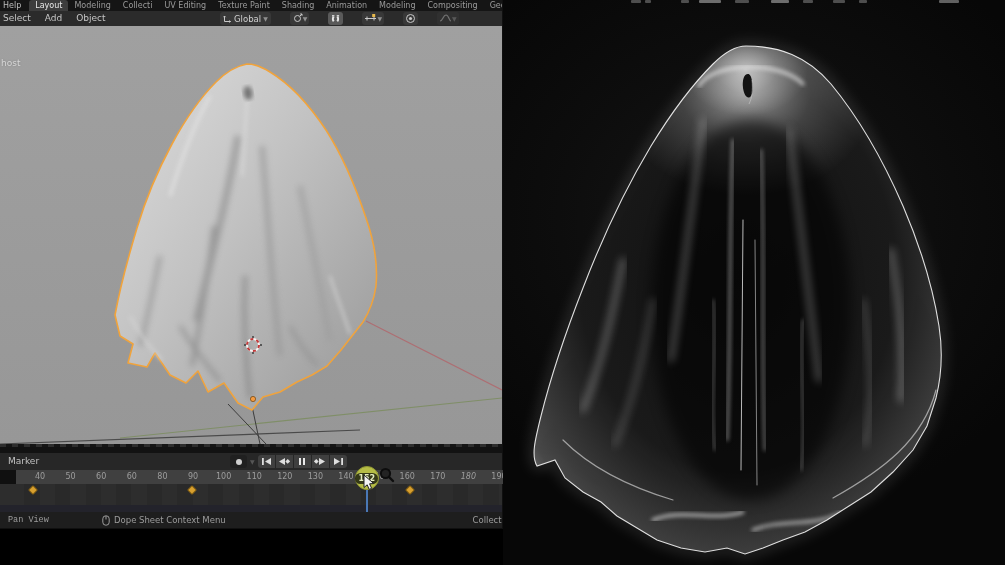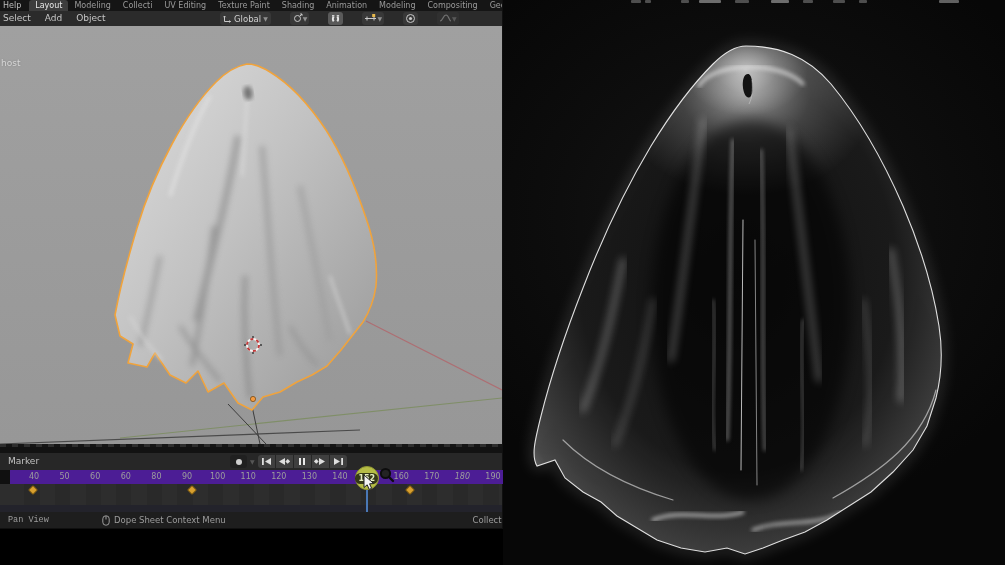--- a/index.html
+++ b/index.html
@@ -53,22 +53,22 @@
                    align-items:center; gap:3px; }
   .rec-btn { width:17px; height:13px; background:#202020; border-radius:3px;
              display:flex; align-items:center; justify-content:center; }
   .btn-group { display:flex; gap:1px; background:#262626; border-radius:3px; }
   .pb-btn { width:17px; height:13px; background:#3f3f3f; display:flex;
             align-items:center; justify-content:center; }
   .pb-btn:first-child { border-radius:3px 0 0 3px; }
   .pb-btn:last-child { border-radius:0 3px 3px 0; }
 
   
-  .ruler { position:absolute; left:10px; top:470px; width:502px; height:14px;
-           background:#4c1d95; }
+  .ruler { position:absolute; left:16px; top:470px; width:502px; height:14px;
+           background:#404040; }
   .tick-label { position:absolute; top:0; transform:translateX(-50%);
                 color:#9d9d9d; font-size:8px; line-height:14px; }
 
   
   .channels { position:absolute; left:0; top:484px; width:502px; height:21px;
               background:repeating-linear-gradient(90deg,
                  #2d2d2d 0px, #2d2d2d 15.3px, #292929 15.3px, #292929 30.6px);
               background-position:9px 0; }
   .key-diamond { position:absolute; width:7px; height:7px; transform:translate(-50%,-50%) rotate(45deg);
                  background:#d8a02f; border:1px solid #8a6413; border-radius:1px; }

